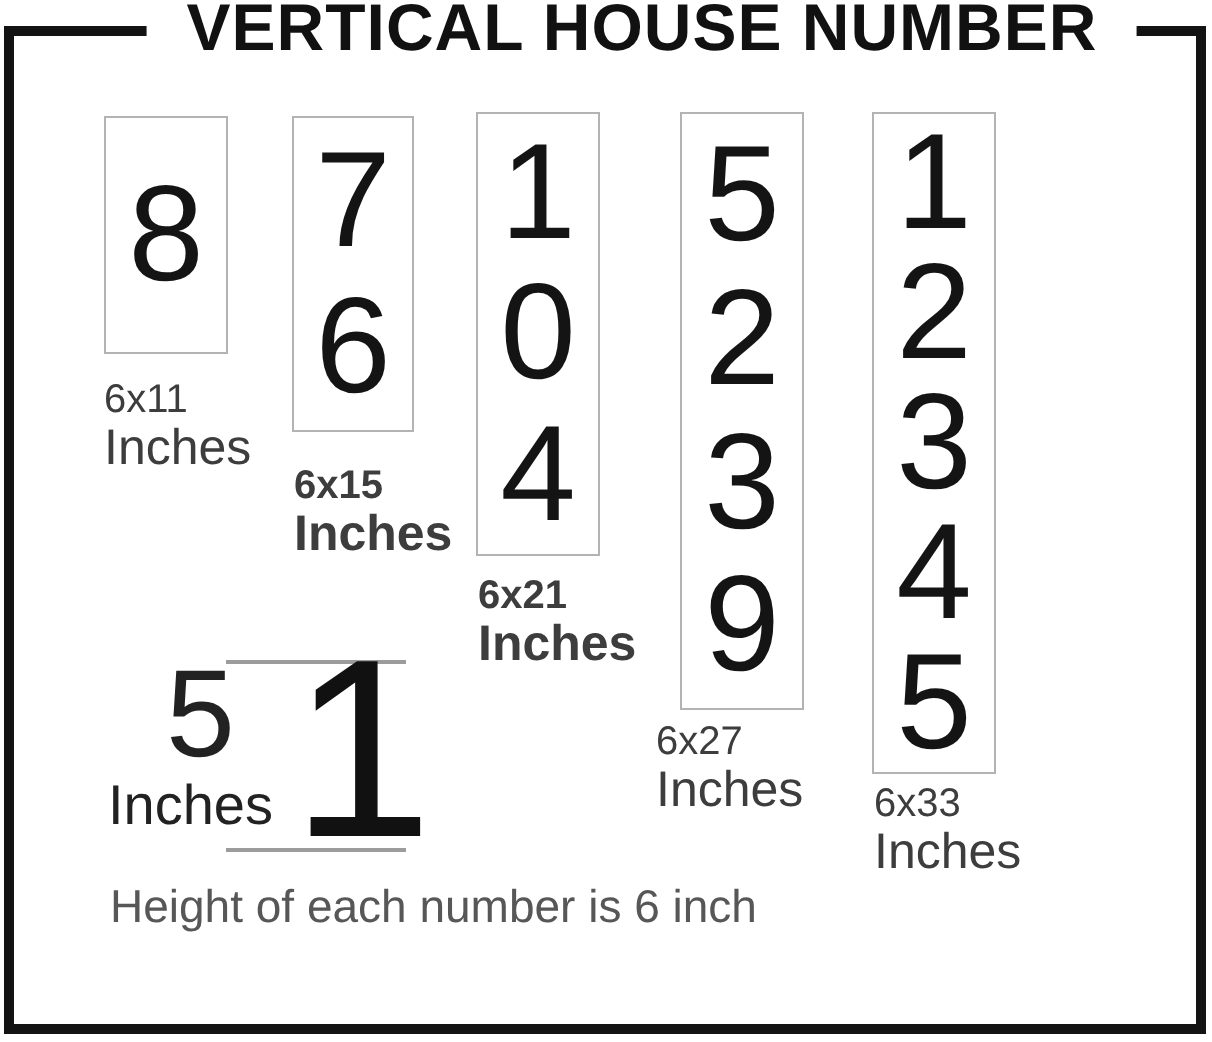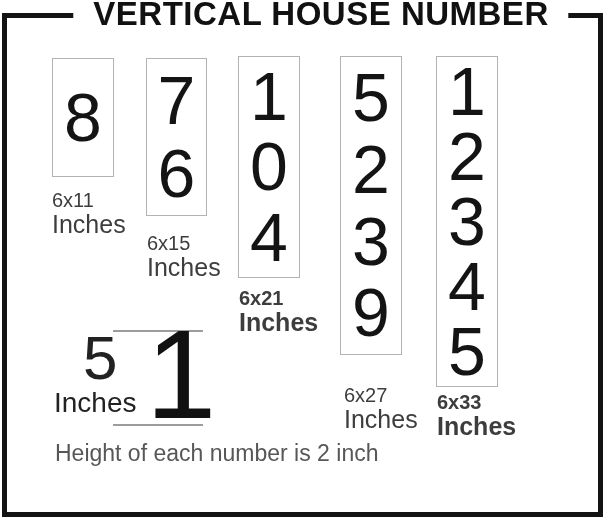--- a/index.html
+++ b/index.html
@@ -67,24 +67,24 @@
   
   .size-label {
     position: absolute;
     color: #3d3d3d;
     z-index: 1;
     white-space: nowrap;
   }
   .size-label .size { display: block; font-size: 20px; line-height: 28px; }
   .size-label .unit { display: block; font-size: 25px; line-height: 21px; }
   .l1 { left: 52px;  top: 186px; }
-  .l2 { left: 147px; top: 229px; }
+  .l2 { left: 147px; top: 229px; font-weight: bold; }
   .l3 { left: 239px; top: 284px; font-weight: bold; }
-  .l4 { left: 344px; top: 357px; margin-top: 24px; }
-  .l5 { left: 437px; top: 388px; font-weight: bold; }
+  .l4 { left: 328px; top: 357px; }
+  .l5 { left: 437px; top: 388px; }
   
   .measure-line {
     position: absolute;
     left: 113px;
     width: 90px;
     height: 1.5px;
     background: #9c9c9c;
     z-index: 1;
   }
   .ml-top    { top: 330px; }
@@ -190,16 +190,16 @@
     <span class="unit">Inches</span>
   </div>
 
   <div class="measure-line ml-top"></div>
   <div class="measure-line ml-bottom"></div>
   <div class="measure-five">5</div>
   <div class="measure-inches">Inches</div>
   <div class="measure-one">1</div>
 
   <div class="notes">
-    <div class="note-line">Height of each number is 2 inch</div>
+    <div class="note-line">Height of each number is 6 inch</div>
   </div>
 
 </div>
 
 </body></html>

